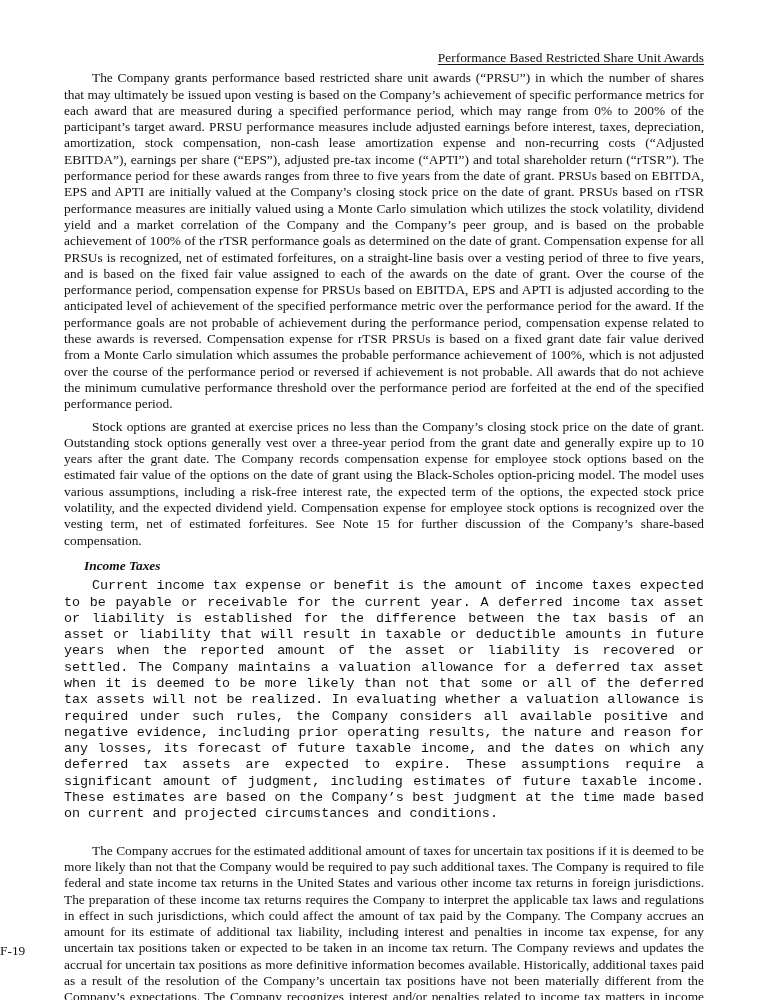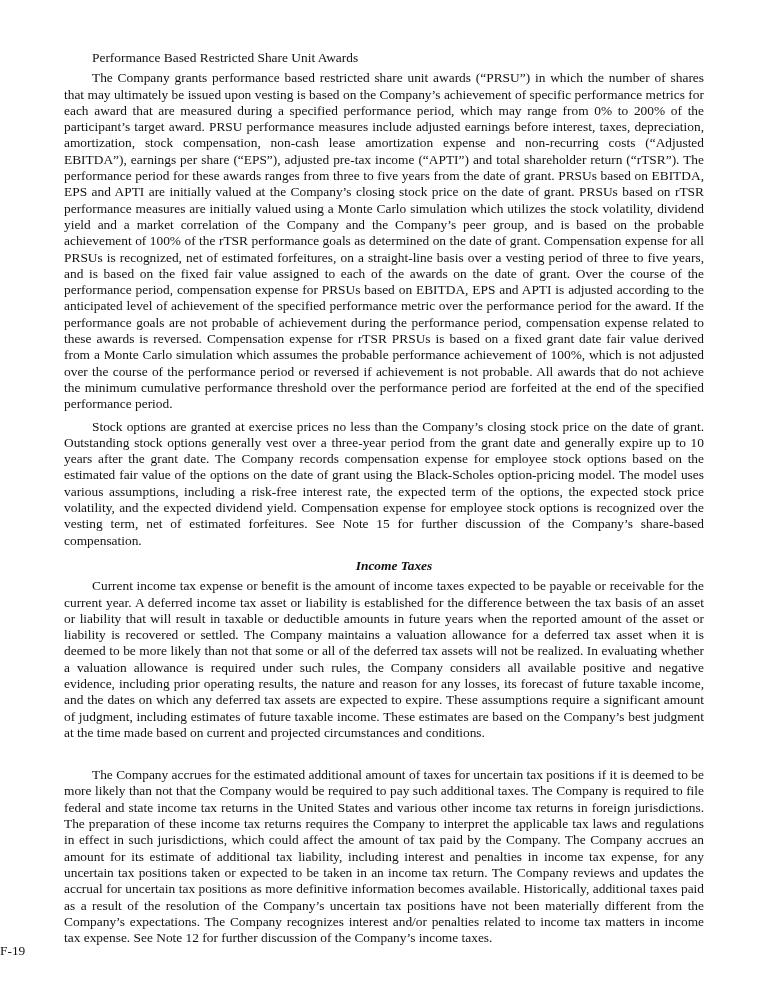--- a/index.html
+++ b/index.html
@@ -18,35 +18,37 @@
     .page {
       position: absolute;
       left: 64px;
       top: 50px;
       width: 640px;
       font-size: 13.4px;
       line-height: 16.3px;
     }
     .sub-heading {
       margin: 0 0 4px 28px;
+      text-decoration: underline;
       text-underline-offset: 2px;
+      text-align: right;
     }
     .section-heading {
       margin: 9px 0 4px 20px;
       font-weight: bold;
       font-style: italic;
-      text-align: center;
     }
     p.para {
       margin: 0 0 6px 0;
       text-align: justify;
       text-indent: 28px;
     }
     p.para.gap-after {
-      margin-bottom: 26px;
+      margin-bottom: 20px;
+      font-family: Liberation Mono, monospace;
     }
     .page-number {
       position: absolute;
       left: 0;
       width: 664px;
       top: 943px;
       text-align: left;
       font-size: 13.4px;
     }
   </style>

